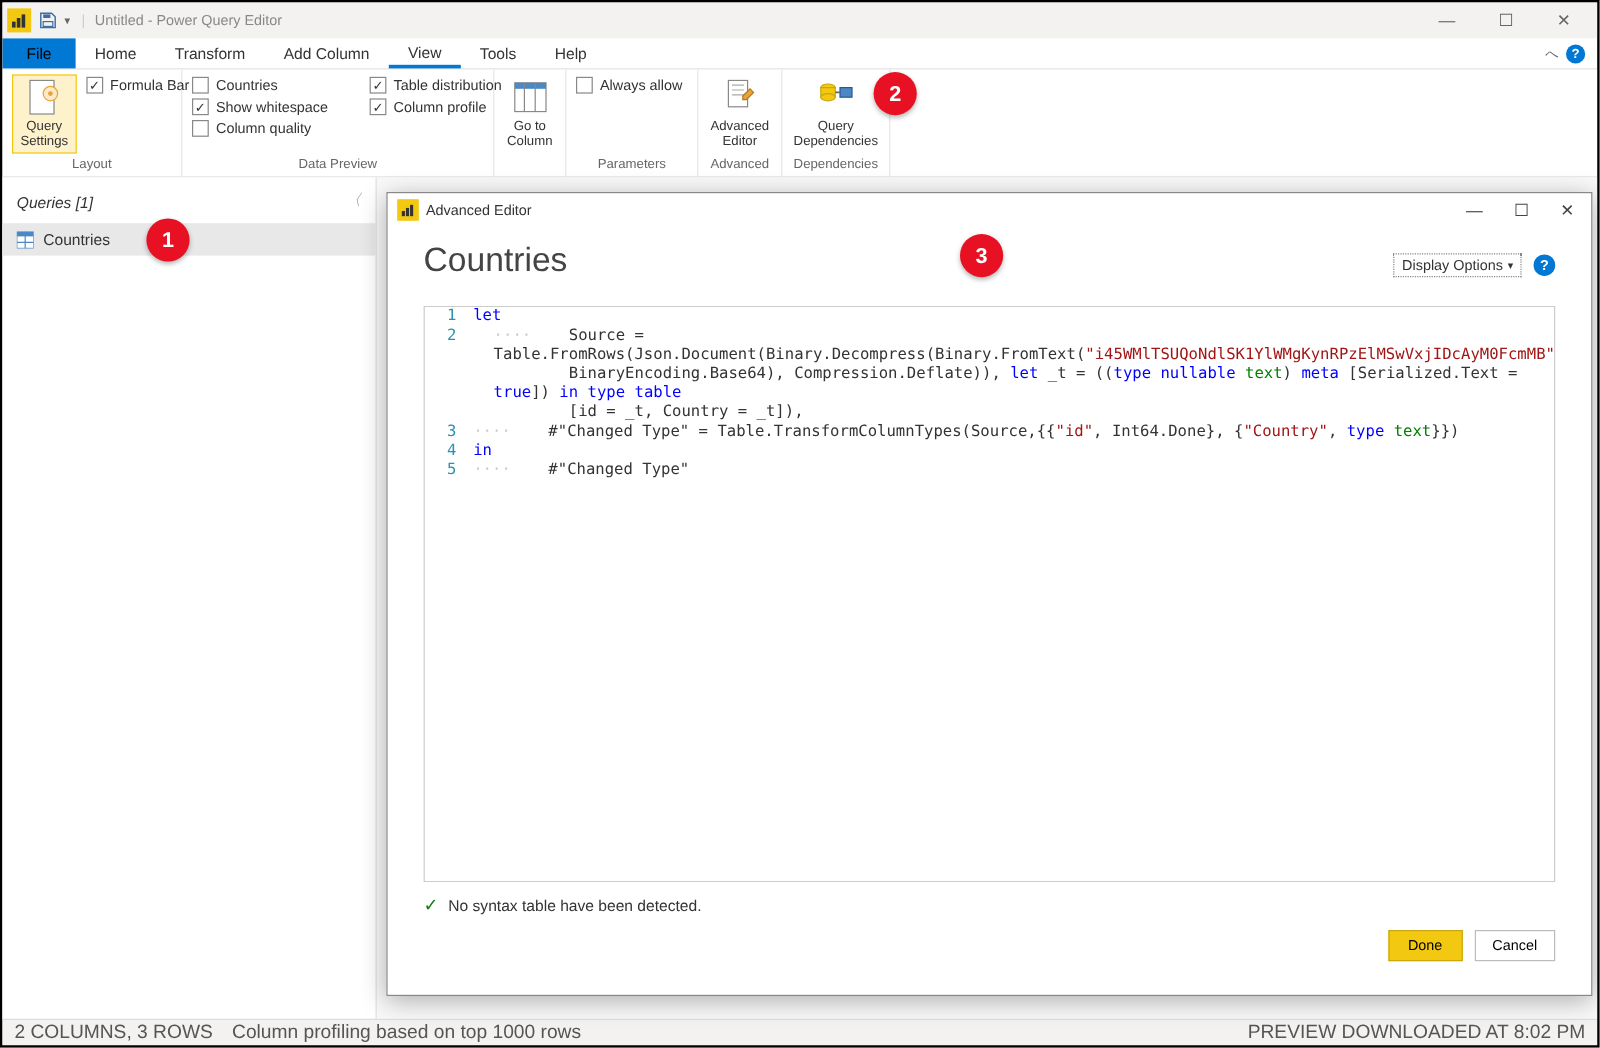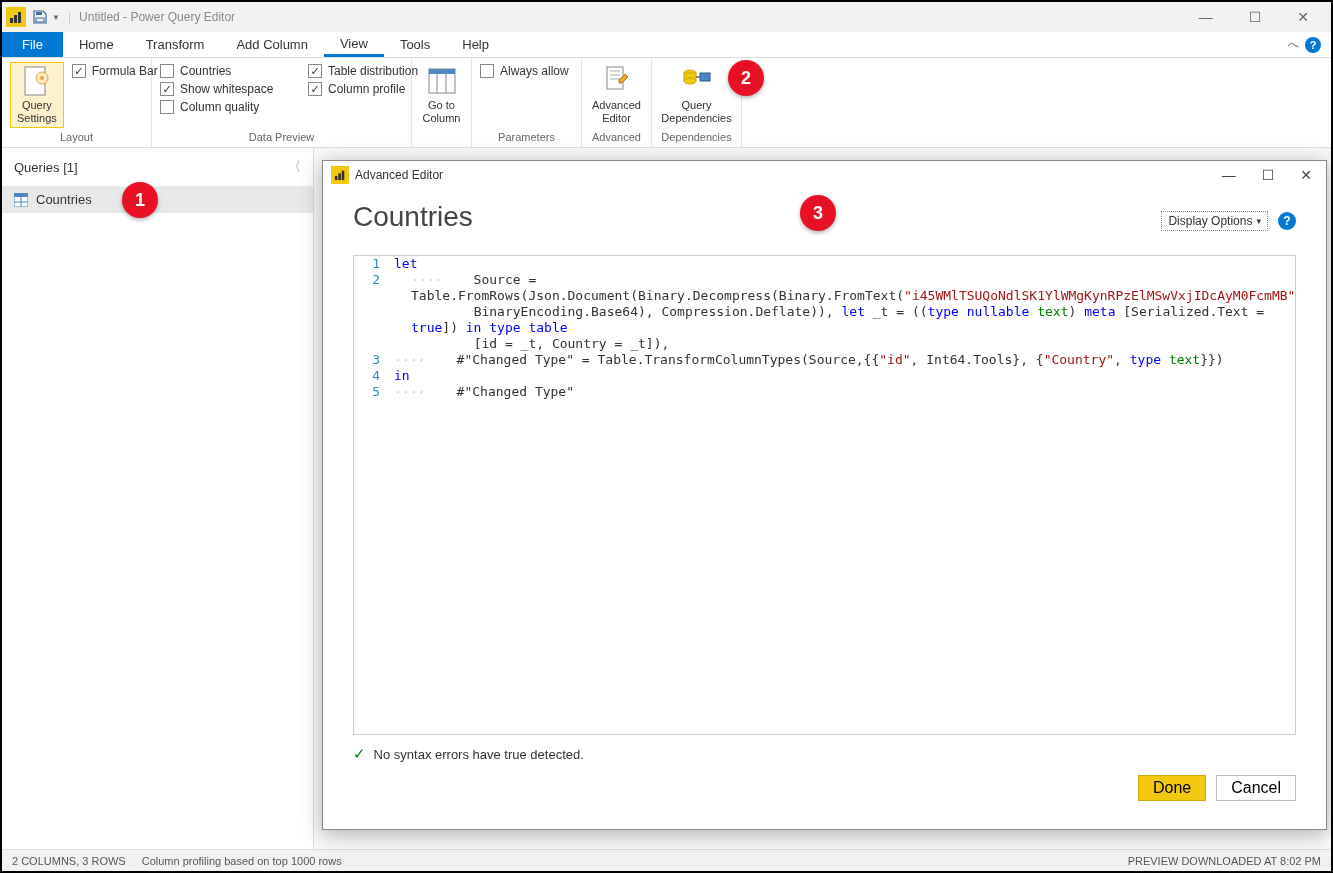--- a/index.html
+++ b/index.html
@@ -10,21 +10,21 @@
 .titlebar .app-icon { width: 20px; height: 20px; background: #f2c811; margin-right: 6px; display: flex; align-items: center; justify-content: center; font-size: 10px; }
 .titlebar .dropdown-arrow { font-size: 8px; color: #666; margin: 0 4px; }
 .titlebar .divider { color: #ccc; margin: 0 4px; }
 .titlebar .title-text { color: #888; font-size: 12px; margin-left: 4px; }
 .titlebar .win-controls { margin-left: auto; display: flex; gap: 20px; padding-right: 10px; }
 .titlebar .win-controls span { font-size: 14px; color: #666; cursor: pointer; padding: 0 8px; }
 
 
 .ribbon-tabs { height: 26px; display: flex; align-items: stretch; border-bottom: 1px solid #ddd; }
 .ribbon-tabs .tab { padding: 0 16px; display: flex; align-items: center; font-size: 13px; cursor: pointer; }
-.ribbon-tabs .tab.file { background: #0078d4; color: #ffffff; padding: 0 20px; }
+.ribbon-tabs .tab.file { background: #0078d4; color: #000000; padding: 0 20px; }
 .ribbon-tabs .tab.active { border-bottom: 3px solid #0078d4; }
 .ribbon-tabs .spacer { flex: 1; }
 .ribbon-tabs .collapse { padding: 0 10px; display:flex; align-items:center; gap:6px; }
 .ribbon-tabs .collapse .chev { color:#666; font-size:11px;}
 .ribbon-tabs .help-circle { width:16px; height:16px; border-radius:50%; background:#0078d4; color:#fff; display:flex;align-items:center;justify-content:center; font-size:11px; font-weight:bold;}
 
 
 .ribbon-body { height: 90px; background: #fff; border-bottom: 1px solid #ddd; display: flex; }
 .ribbon-group { border-right: 1px solid #e5e5e5; padding: 4px 8px; display: flex; flex-direction: column; }
 .ribbon-group .group-content { flex: 1; display: flex; align-items: flex-start; gap: 8px; }
@@ -32,30 +32,30 @@
 .big-button { display: flex; flex-direction: column; align-items: center; padding: 2px 6px; cursor: pointer; font-size: 11px; line-height: 1.2; text-align:center; border: 1px solid transparent;}
 .big-button.active { background:#fdf2cc; border:1px solid #f2c811; }
 .big-button .bb-icon { width: 32px; height: 32px; display:flex; align-items:center; justify-content:center; font-size:20px; margin-bottom:2px;}
 .check-row { display: flex; align-items: center; gap: 6px; font-size: 12px; padding: 2px 0; cursor: pointer; min-width:140px;}
 .check-row .cb { width: 14px; height: 14px; border: 1px solid #888; display:flex; align-items:center; justify-content:center; font-size:11px; color:#333; background:#fff;}
 .check-row .cb.checked::after { content:"✓"; }
 
 
 .main-area { position: absolute; top: 146px; left: 0; right: 0; bottom: 22px; display: flex; background:#fff;}
 .queries-panel { width: 312px; border-right: 1px solid #ddd; background:#fff; }
-.queries-header { padding: 10px 12px; font-size: 13px; display:flex; align-items:center; }
+.queries-header { padding: 10px 12px; font-size: 13px; display:flex; align-items:flex-end;font-style:italic; }
 .queries-header .chev { margin-left:auto; color:#888; }
 .query-item { padding: 6px 12px; display:flex; align-items:center; gap:8px; background:#e8e8e8; font-size:13px;}
 .query-item .tbl-icon { width:14px; height:14px; display:flex; }
 
 
 .right-content { flex:1; background:#f9f9f9; }
 
 
-.statusbar { position:absolute; bottom:0; left:0; right:0; height:22px; background:#f3f2f1; border-top:1px solid #ddd; display:flex; align-items:center; font-size:11px; color:#555; padding:0 10px;}
+.statusbar { position:absolute; bottom:0; left:0; right:0; height:22px; background:#f3f2f1; border-top:1px solid #ddd; display:flex; align-items:center; font-size:16px; color:#555; padding:0 10px;}
 .statusbar .sb-right { margin-left:auto; }
 
 
 .modal { position:absolute; left:320px; top:158px; width:1005px; height:670px; background:#fff; border:1px solid #888; box-shadow:0 4px 20px rgba(0,0,0,0.3); display:flex; flex-direction:column; }
 .modal-titlebar { height:28px; display:flex; align-items:center; padding:0 8px; }
 .modal-titlebar .app-icon { width:18px; height:18px; background:#f2c811; margin-right:6px; display:flex;align-items:center;justify-content:center; font-size:9px;}
 .modal-titlebar .mtitle { font-size:12px; }
 .modal-titlebar .win-controls { margin-left:auto; display:flex; gap:14px; }
 .modal-titlebar .win-controls span { font-size:14px; color:#444; cursor:pointer; padding: 0 6px;}
 .modal-body { flex:1; padding: 12px 30px 10px 30px; display:flex; flex-direction:column; overflow:hidden;}
@@ -71,21 +71,21 @@
 .code { white-space:pre; line-height:16px; padding-left:6px;}
 .code-wrap { white-space:pre-wrap;margin-left:17px; }
 .kw-blue { color:#0000ff; }
 .kw-red { color:#a31515; }
 .kw-green { color:#008000; }
 .dots { color:#ccc; }
 
 .syntax-row { display:flex; align-items:center; gap:8px; padding:10px 0 4px 0; font-size:13px;}
 .syntax-row .chk { color:#107c10; font-size:15px; }
 .modal-footer { display:flex; justify-content:flex-end; gap:10px; padding: 8px 0 18px 0;}
-.modal-footer button { min-width:62px; height:26px; font-size:16px; border:1px solid #bbb; background:#fff; cursor:pointer; padding:0 14px;}
+.modal-footer button { min-width:62px; height:26px; font-size:12px; border:1px solid #bbb; background:#fff; cursor:pointer; padding:0 14px;}
 .modal-footer button.primary { background:#f2c811; border-color:#caa60f; }
 
 
 .callout { position:absolute; width:36px; height:36px; border-radius:50%; background:#e81123; color:#fff; font-size:18px; font-weight:600; display:flex; align-items:center; justify-content:center; box-shadow:0 2px 4px rgba(0,0,0,0.3); z-index:100;}
 
 svg { display:block; }
 </style>
 </head>
 <body>
 
@@ -310,35 +310,35 @@
       <div class="code-line">
           <div class="gutter">1</div>
           <div class="code"><span class="kw-blue">let</span></div>
         </div>
       <div class="code-line">
           <div class="gutter">2</div>
           <div class="code code-wrap" style="max-width:880px;"><span class="dots">····</span><span style="display:inline">    Source = Table.FromRows(Json.Document(Binary.Decompress(Binary.FromText(</span><span class="kw-red">"i45WMlTSUQoNdlSK1YlWMgKynRPzElMSwVxjIDcAyM0FcmMB"</span><span>,</span><br><span>        BinaryEncoding.Base64), Compression.Deflate)), </span><span class="kw-blue">let</span><span> _t = ((</span><span class="kw-blue">type</span><span class="kw-blue"> nullable </span><span class="kw-green">text</span><span>) </span><span class="kw-blue">meta</span><span> [Serialized.Text = </span><span class="kw-blue">true</span><span>]) </span><span class="kw-blue">in</span><span> </span><span class="kw-blue">type</span><span class="kw-blue"> table</span><br><span>        [id = _t, Country = _t]),</span></div>
         </div>
       <div class="code-line">
           <div class="gutter">3</div>
-          <div class="code"><span class="dots">····</span><span>    #"Changed Type" = Table.TransformColumnTypes(Source,{{</span><span class="kw-red">"id"</span><span>, Int64.Tools}, {</span><span class="kw-red">"Country"</span><span>, </span><span class="kw-blue">type</span><span class="kw-green"> text</span><span>}})</span></div>
+          <div class="code"><span class="dots">····</span><span>    #"Changed Type" = Table.TransformColumnTypes(Source,{{</span><span class="kw-red">"id"</span><span>, Int64.Done}, {</span><span class="kw-red">"Country"</span><span>, </span><span class="kw-blue">type</span><span class="kw-green"> text</span><span>}})</span></div>
         </div>
       <div class="code-line">
           <div class="gutter">4</div>
           <div class="code"><span class="kw-blue">in</span></div>
         </div>
       <div class="code-line">
           <div class="gutter">5</div>
           <div class="code"><span class="dots">····</span><span>    #"Changed Type"</span></div>
         </div>
     </div>
 
     <div class="syntax-row">
       <span class="chk">✓</span>
-      <span>No syntax errors have true detected.</span>
+      <span>No syntax table have been detected.</span>
     </div>
     <div class="modal-footer">
       <button class="primary">Done</button>
       <button>Cancel</button>
     </div>
   </div>
 </div>
 
 <div class="callout" style="left:120px; top:180px;">1</div>
 <div class="callout" style="left:726px; top:58px;">2</div>

